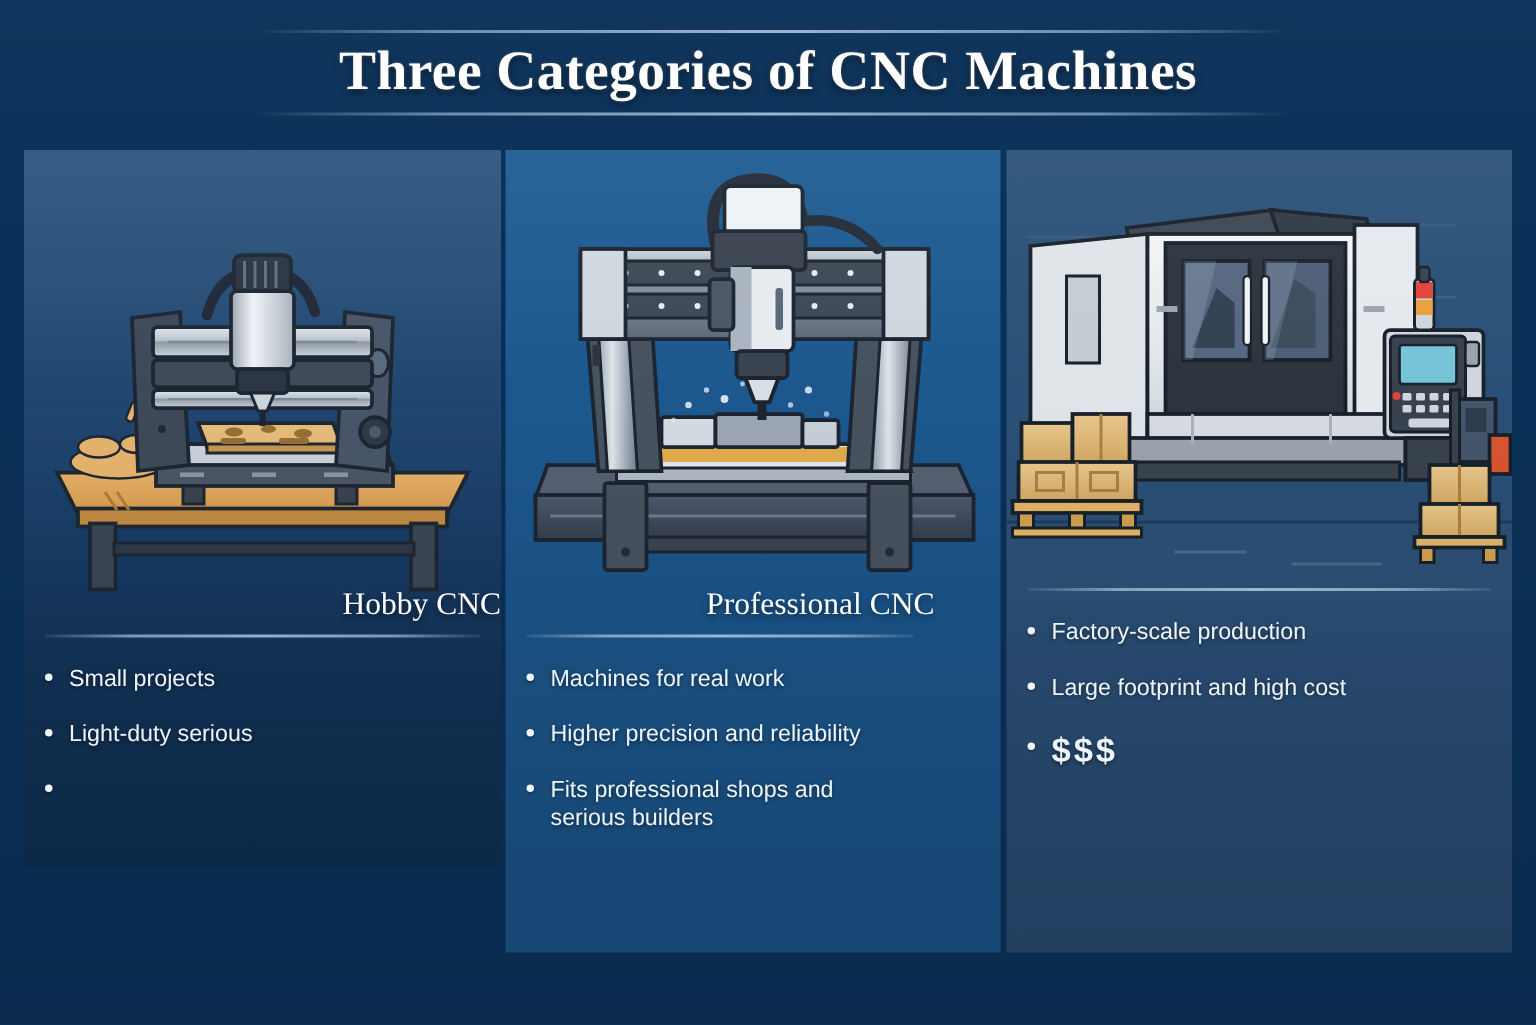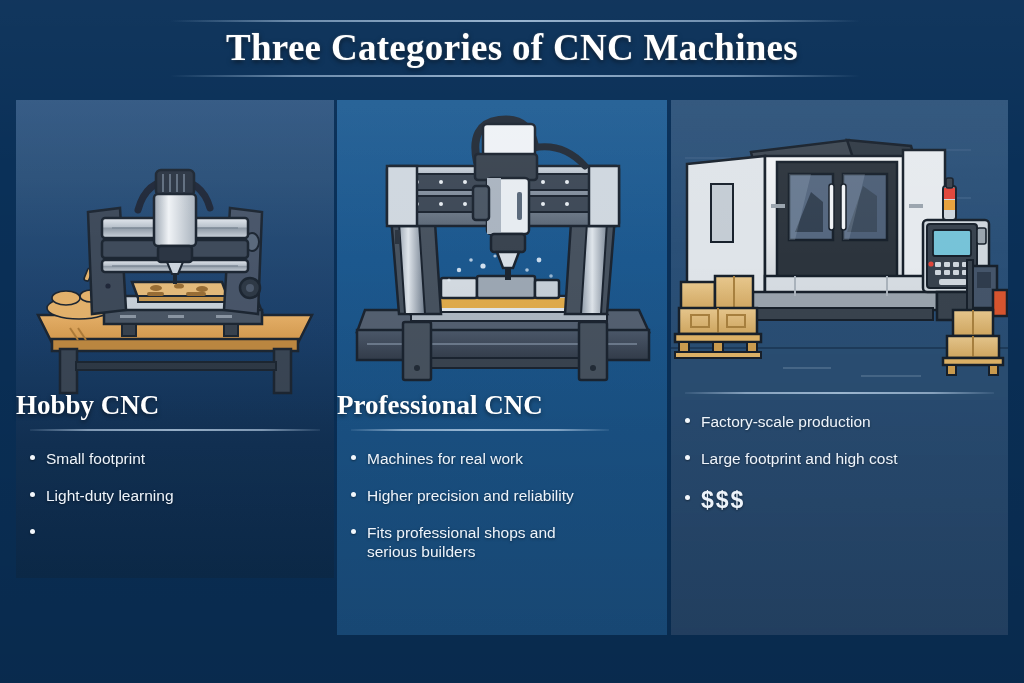--- a/index.html
+++ b/index.html
@@ -59,24 +59,24 @@
     background:linear-gradient(180deg, rgba(255,255,255,.05), rgba(0,0,0,0) 30%, rgba(0,0,0,.10) 100%);
   }
 
   
   .col-text{ position:absolute; z-index:5; }
   .col-1-text{ left:16px;  top:390px; width:318px; }
   .col-2-text{ left:337px; top:390px; width:286px; }
   .col-3-text{ left:671px; top:390px; width:337px; }
 
   .col-heading{
-    text-align:left;
+    text-align:right;
     font-family:"Liberation Serif", serif;
-    font-weight:bold;
-    font-size:27px;
+    font-weight:normal;
+    font-size:21px;
     color:#ffffff;
     text-shadow:0 2px 4px rgba(0,0,0,.5);
     padding-bottom:6px;
   }
   .col-rule{
     height:2px; margin:2px 14px 0 14px;
     background:linear-gradient(90deg, rgba(190,214,238,.08) 0%, rgba(198,220,242,.6) 20%, rgba(206,228,248,.7) 50%, rgba(198,220,242,.6) 80%, rgba(190,214,238,.08) 100%);
   }
   ul.bullets{
     list-style:none;
@@ -440,22 +440,22 @@
       <rect x="276" y="265" width="9" height="10" fill="#cf9f50" stroke="#17202b" stroke-width="2"></rect>
       <rect x="318" y="265" width="9" height="10" fill="#cf9f50" stroke="#17202b" stroke-width="2"></rect>
     </g>
   </svg>
 </div>
 
 <div class="col-text col-1-text">
   <div class="col-heading">Hobby CNC</div>
   <div class="col-rule"></div>
   <ul class="bullets">
-    <li><span class="dot"></span><span class="txt">Small footprint</span></li>
-    <li><span class="dot"></span><span class="txt">Light-duty learning</span></li>
+    <li><span class="dot"></span><span class="txt">Small projects</span></li>
+    <li><span class="dot"></span><span class="txt">Light-duty serious</span></li>
     <li><span class="dot"></span></li>
   </ul>
 </div>
 
 <div class="col-text col-2-text">
   <div class="col-heading">Professional CNC</div>
   <div class="col-rule"></div>
   <ul class="bullets">
     <li><span class="dot"></span><span class="txt">Machines for real work</span></li>
     <li><span class="dot"></span><span class="txt">Higher precision and reliability</span></li>

